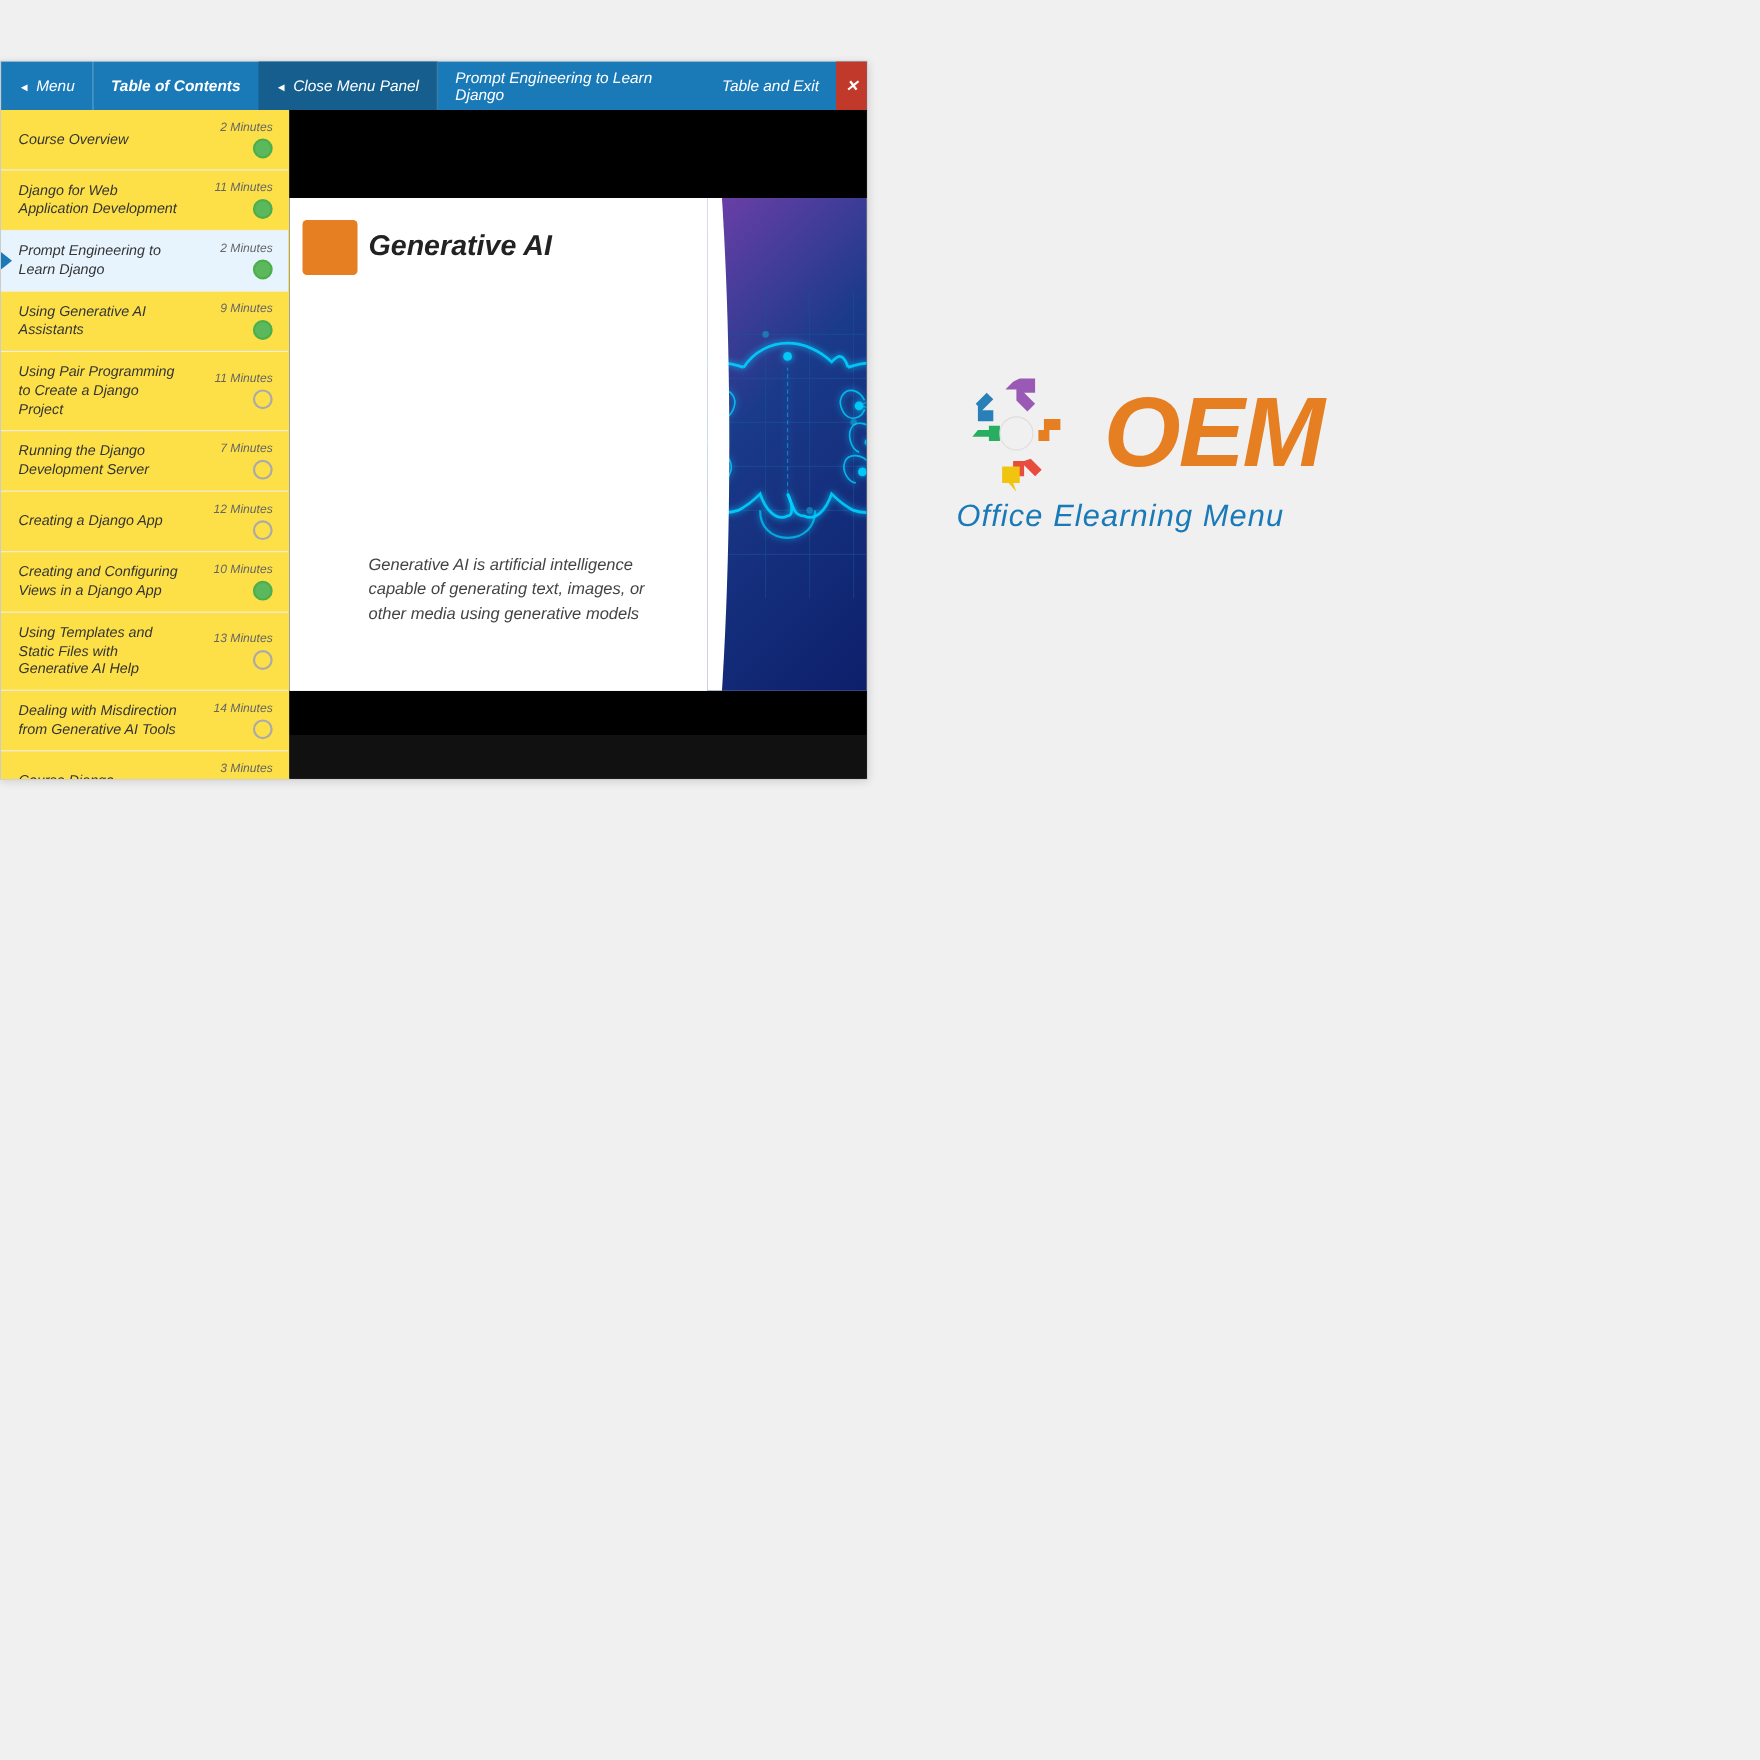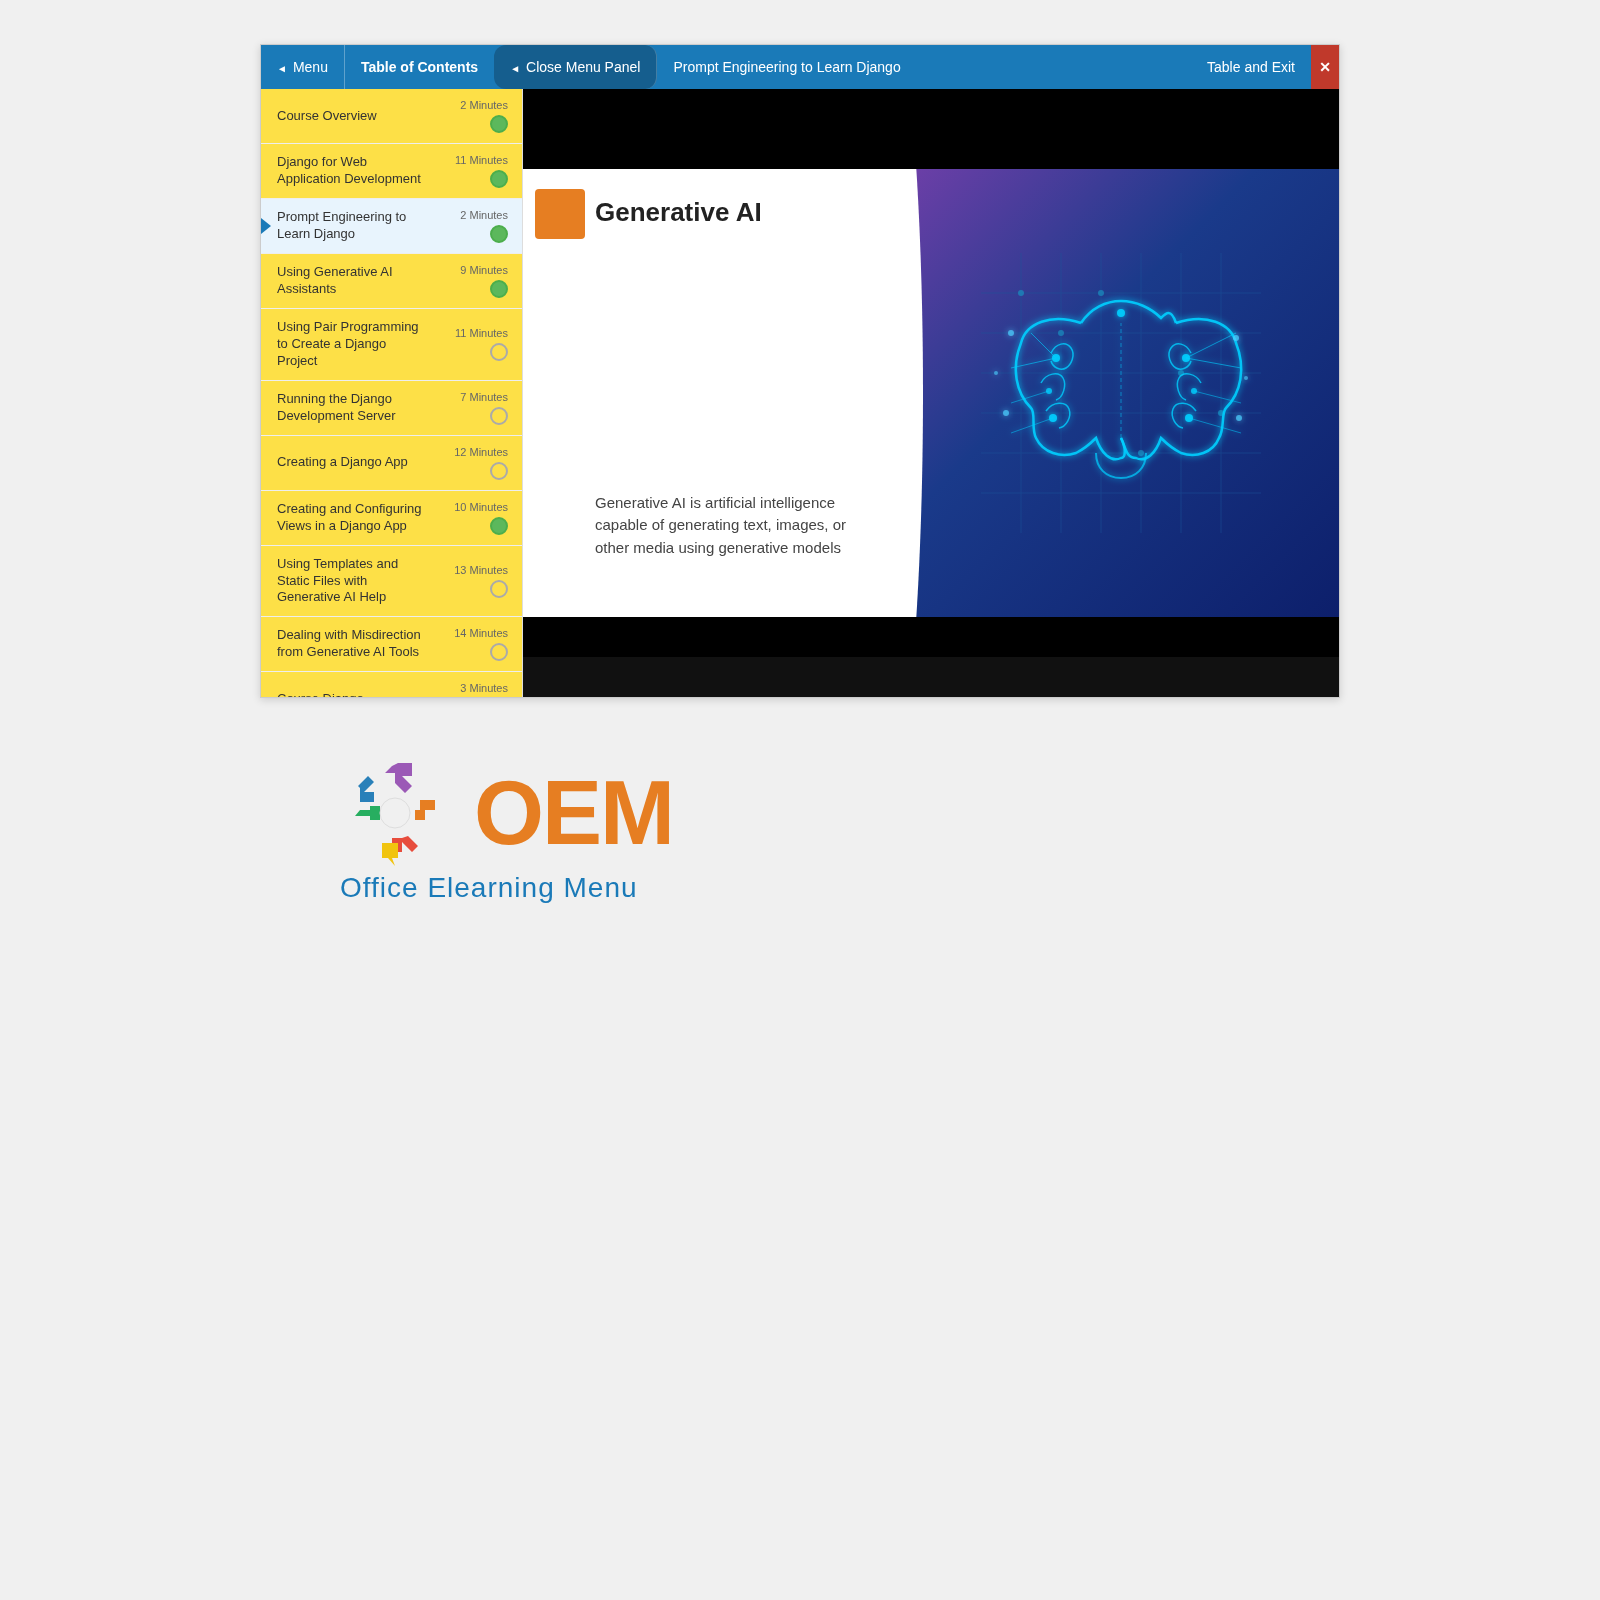--- a/index.html
+++ b/index.html
@@ -5,23 +5,23 @@
     * { margin: 0; padding: 0; box-sizing: border-box; }
     body {
       background: #f0f0f0;
       font-family: Arial, sans-serif;
       width: 1600px;
       min-height: 1600px;
     }
 
     .outer-wrapper {
       display: flex;
-      flex-direction: column;
-      align-items: center;
-      padding-top: 44px;
+      align-items: center;
+      padding-top: 55px;
+      font-style: italic;
     }
 
     
     .lms-player {
       width: 1080px;
       border: 1px solid #ccc;
       background: #fff;
       box-shadow: 0 2px 8px rgba(0,0,0,0.15);
     }
 
@@ -58,21 +58,20 @@
       display: flex;
       align-items: center;
       padding: 0 16px;
       height: 100%;
       cursor: pointer;
       background: #155e8e;
       gap: 6px;
       font-size: 14px;
       color: #fff;
       border-right: 1px solid rgba(255,255,255,0.2);
-      border-radius: 12px;
     }
 
     .top-nav .course-title {
       flex: 1;
       padding: 0 16px;
       font-size: 14px;
       color: #fff;
     }
 
     .top-nav .save-exit-btn {

